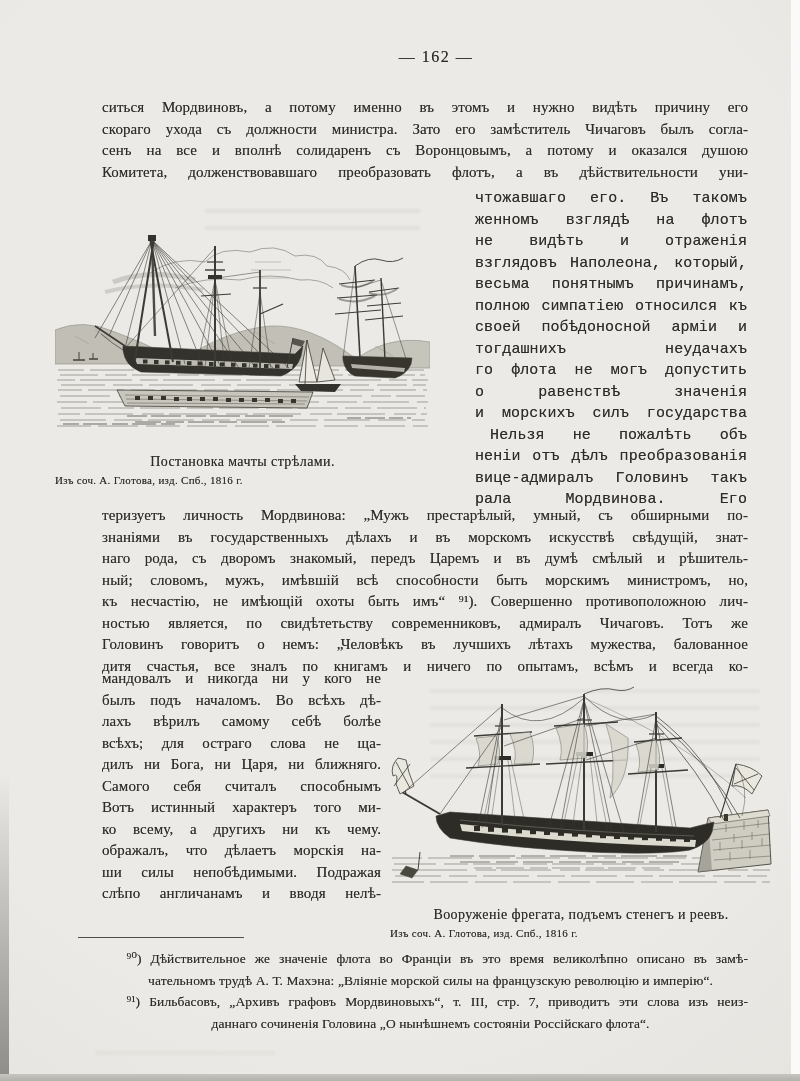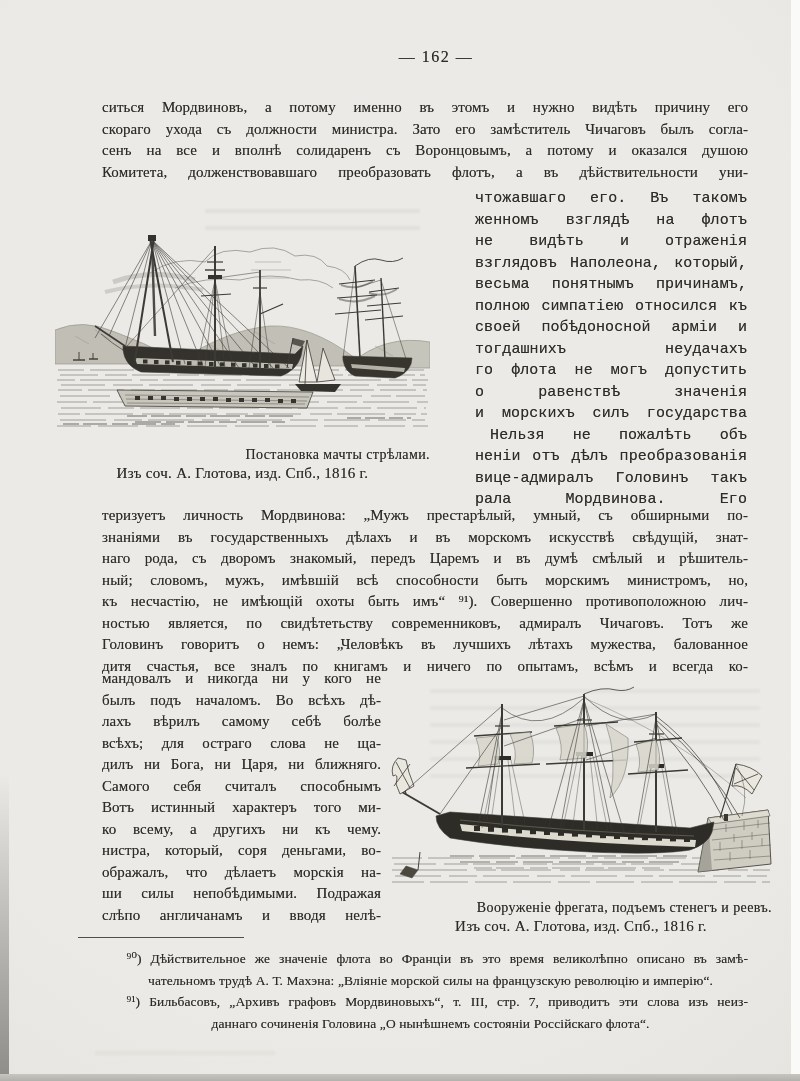--- a/index.html
+++ b/index.html
@@ -31,22 +31,22 @@
   .line::after{content:"";display:inline-block;width:100%;height:0;vertical-align:top;}
   .noj{text-align:center;}
   .noj::after{content:none;}
   .para-top{left:59px;top:97px;width:689px;}
   .col-right{left:432px;top:188px;width:315px;font-family:Liberation Mono, monospace;}
   .para-full{left:59px;top:505px;width:689px;}
   .col-left{left:59px;top:668px;width:322px;}
   .fig1{left:55px;top:218px;width:375px;}
   .fig2{left:390px;top:668px;width:382px;}
   .fig svg{display:block;}
-  .cap1{margin-top:12px;text-align:right;font-size:14px;height:19px;line-height:19px;letter-spacing:.4px;}
-  .cap2{text-align:center;font-size:15px;height:18px;line-height:18px;letter-spacing:.3px;}
+  .cap1{margin-top:19px;text-align:center;font-size:14px;height:19px;line-height:19px;letter-spacing:.4px;}
+  .cap2{font-size:11px;height:18px;line-height:18px;letter-spacing:.3px;}
   .fn-rule{position:absolute;left:78px;top:937px;width:166px;height:1px;background:#504e48;}
   .footnotes{left:70px;top:948px;width:678px;font-size:13.5px;}
   .footnotes .line{height:21.5px;line-height:21.5px;}
   .bleed{position:absolute;opacity:.10;filter:blur(1px);pointer-events:none;
     background:repeating-linear-gradient(180deg, rgba(110,108,98,0) 0 13px, rgba(110,108,98,.8) 13px 17px);}
   .b1{left:205px;top:196px;width:215px;height:42px;}
   .b2{left:430px;top:676px;width:330px;height:110px;opacity:.08;}
   .b3{left:95px;top:1038px;width:180px;height:20px;opacity:.07;}
 </style>
 </head>
@@ -252,21 +252,20 @@
 
 <div class="block col-left">
     <div class="line">мандовалъ и никогда ни у кого не</div>
     <div class="line">былъ подъ началомъ. Во всѣхъ дѣ-</div>
     <div class="line">лахъ вѣрилъ самому себѣ болѣе</div>
     <div class="line">всѣхъ; для остраго слова не ща-</div>
     <div class="line">дилъ ни Бога, ни Царя, ни ближняго.</div>
     <div class="line">Самого себя считалъ способнымъ</div>
     <div class="line">Вотъ истинный характеръ того ми-</div>
     <div class="line">ко всему, а другихъ ни къ чему.</div>
-    <div class="line">нистра, который, соря деньгами, во-</div>
     <div class="line">ображалъ, что дѣлаетъ морскія на-</div>
     <div class="line">ши силы непобѣдимыми. Подражая</div>
     <div class="line">слѣпо англичанамъ и вводя нелѣ-</div>
   </div>
 
 <div class="bleed b2"></div>
 
 <div class="block fig fig2">
   <svg width="382" height="218" viewBox="0 0 382 218" xmlns="http://www.w3.org/2000/svg">
     <g stroke="#55544c" opacity=".5">

